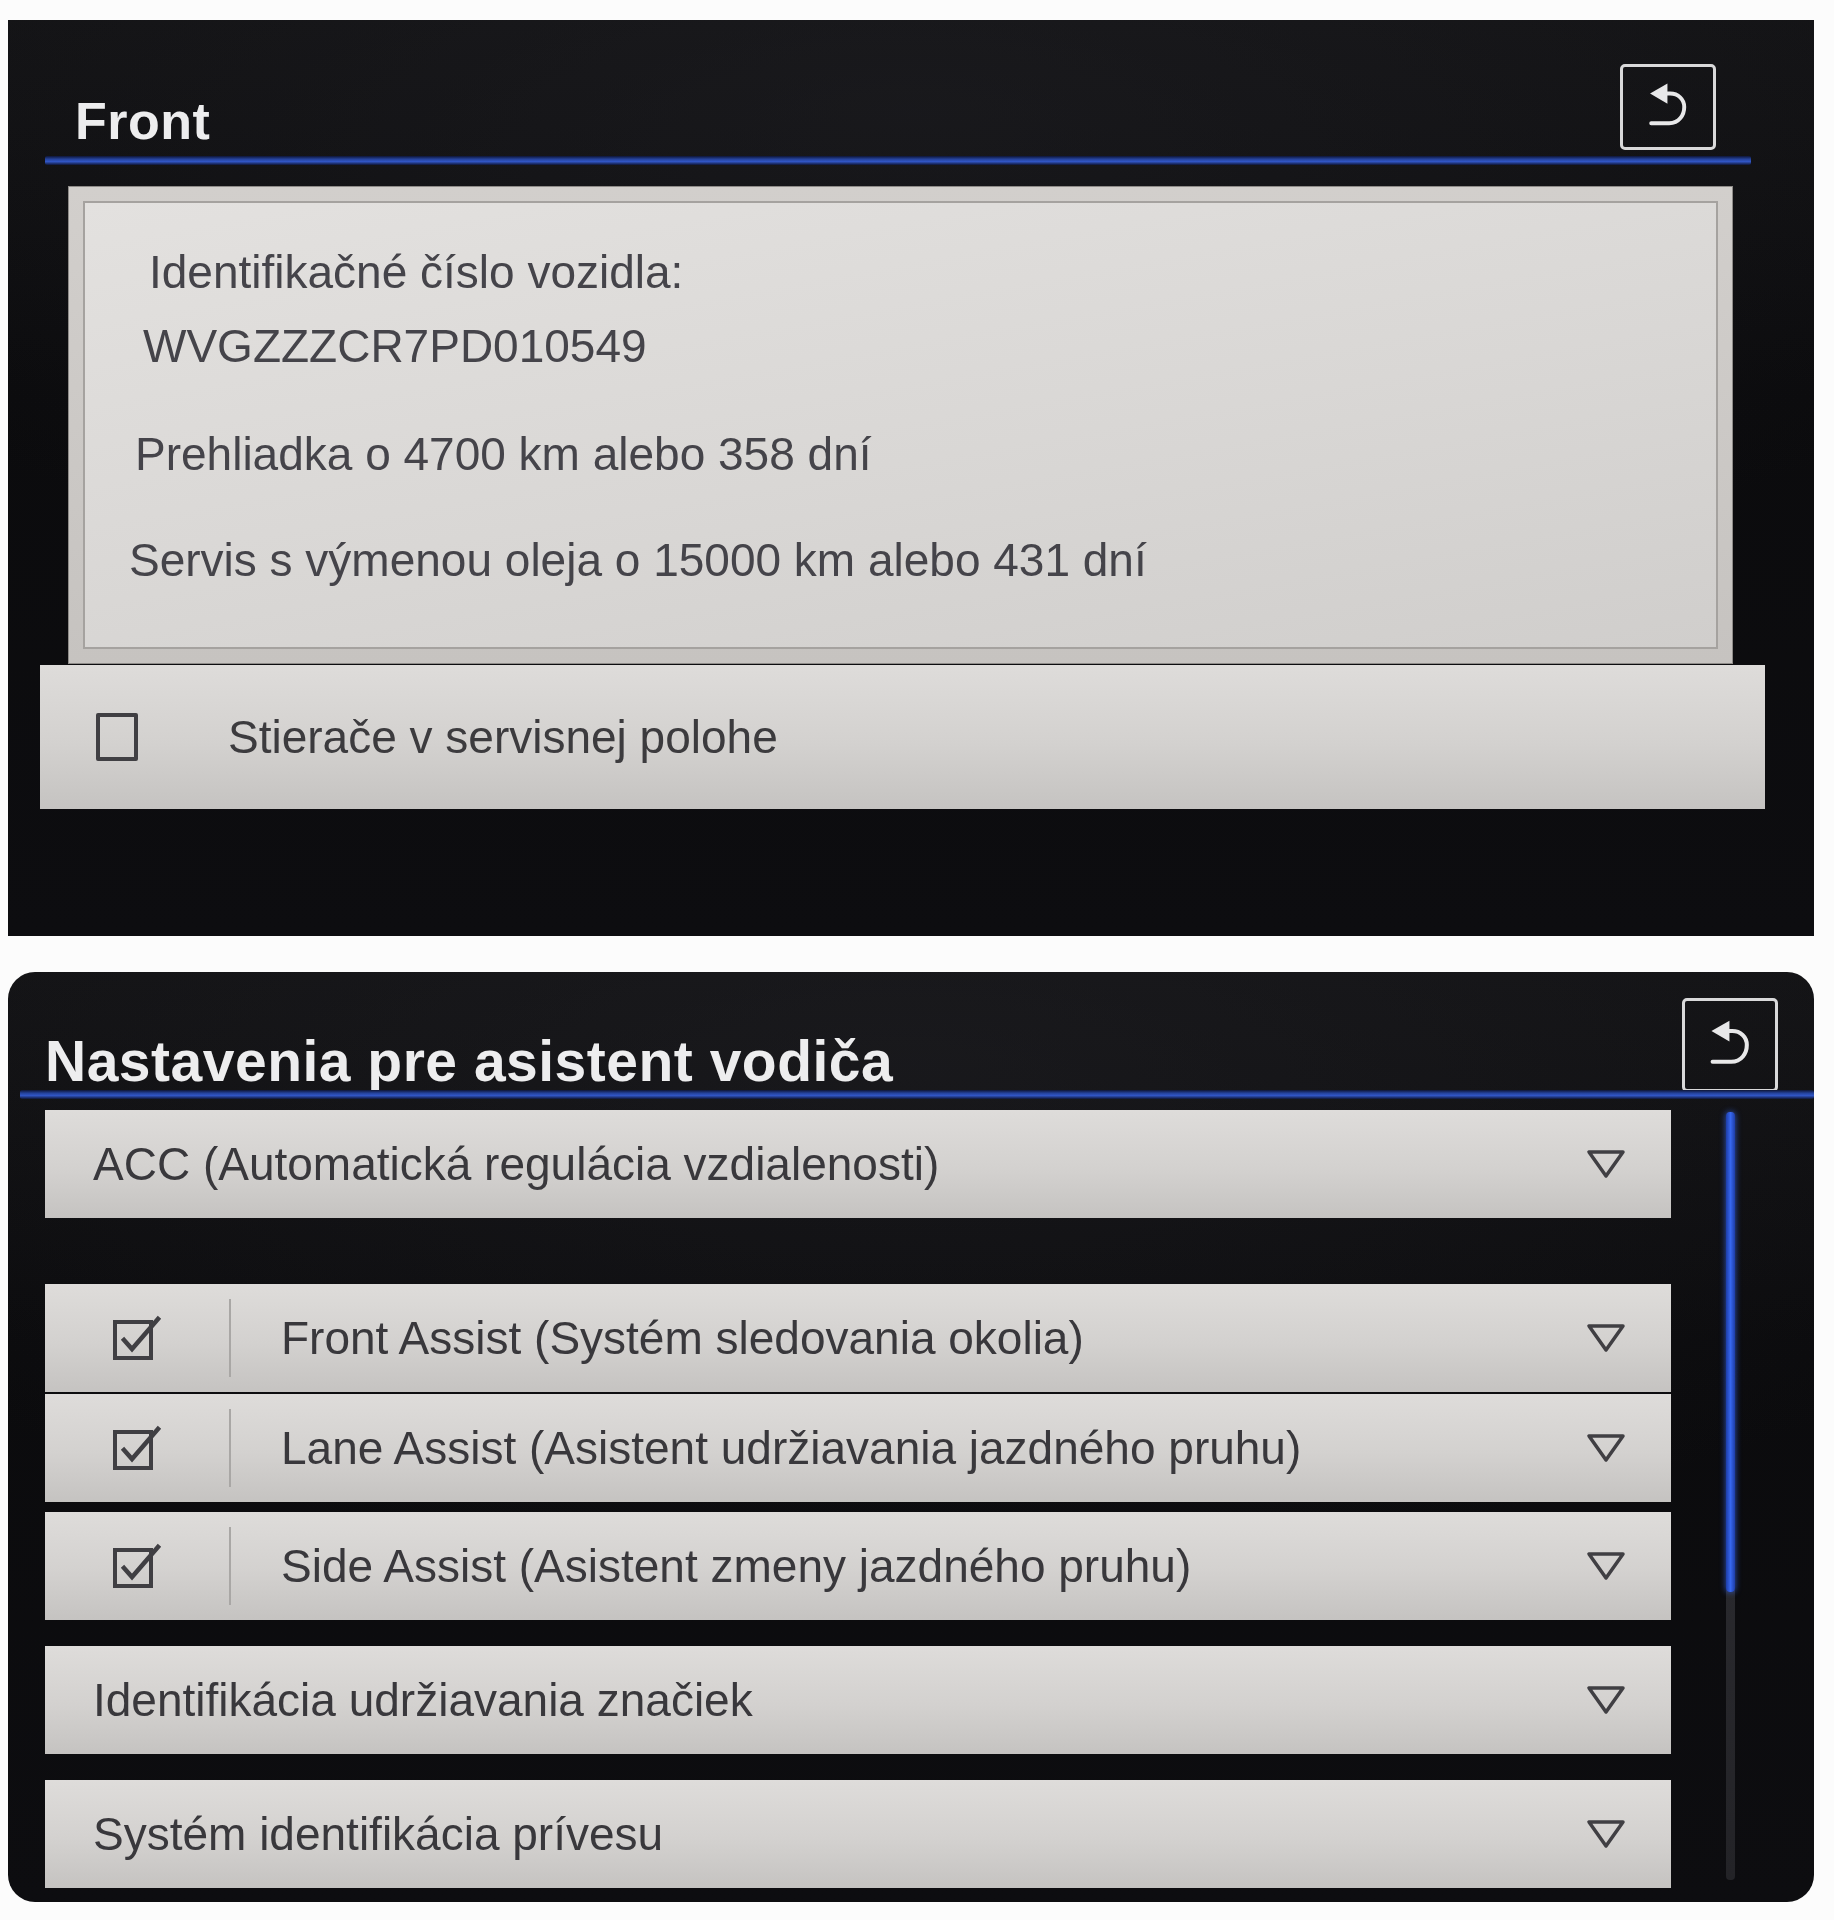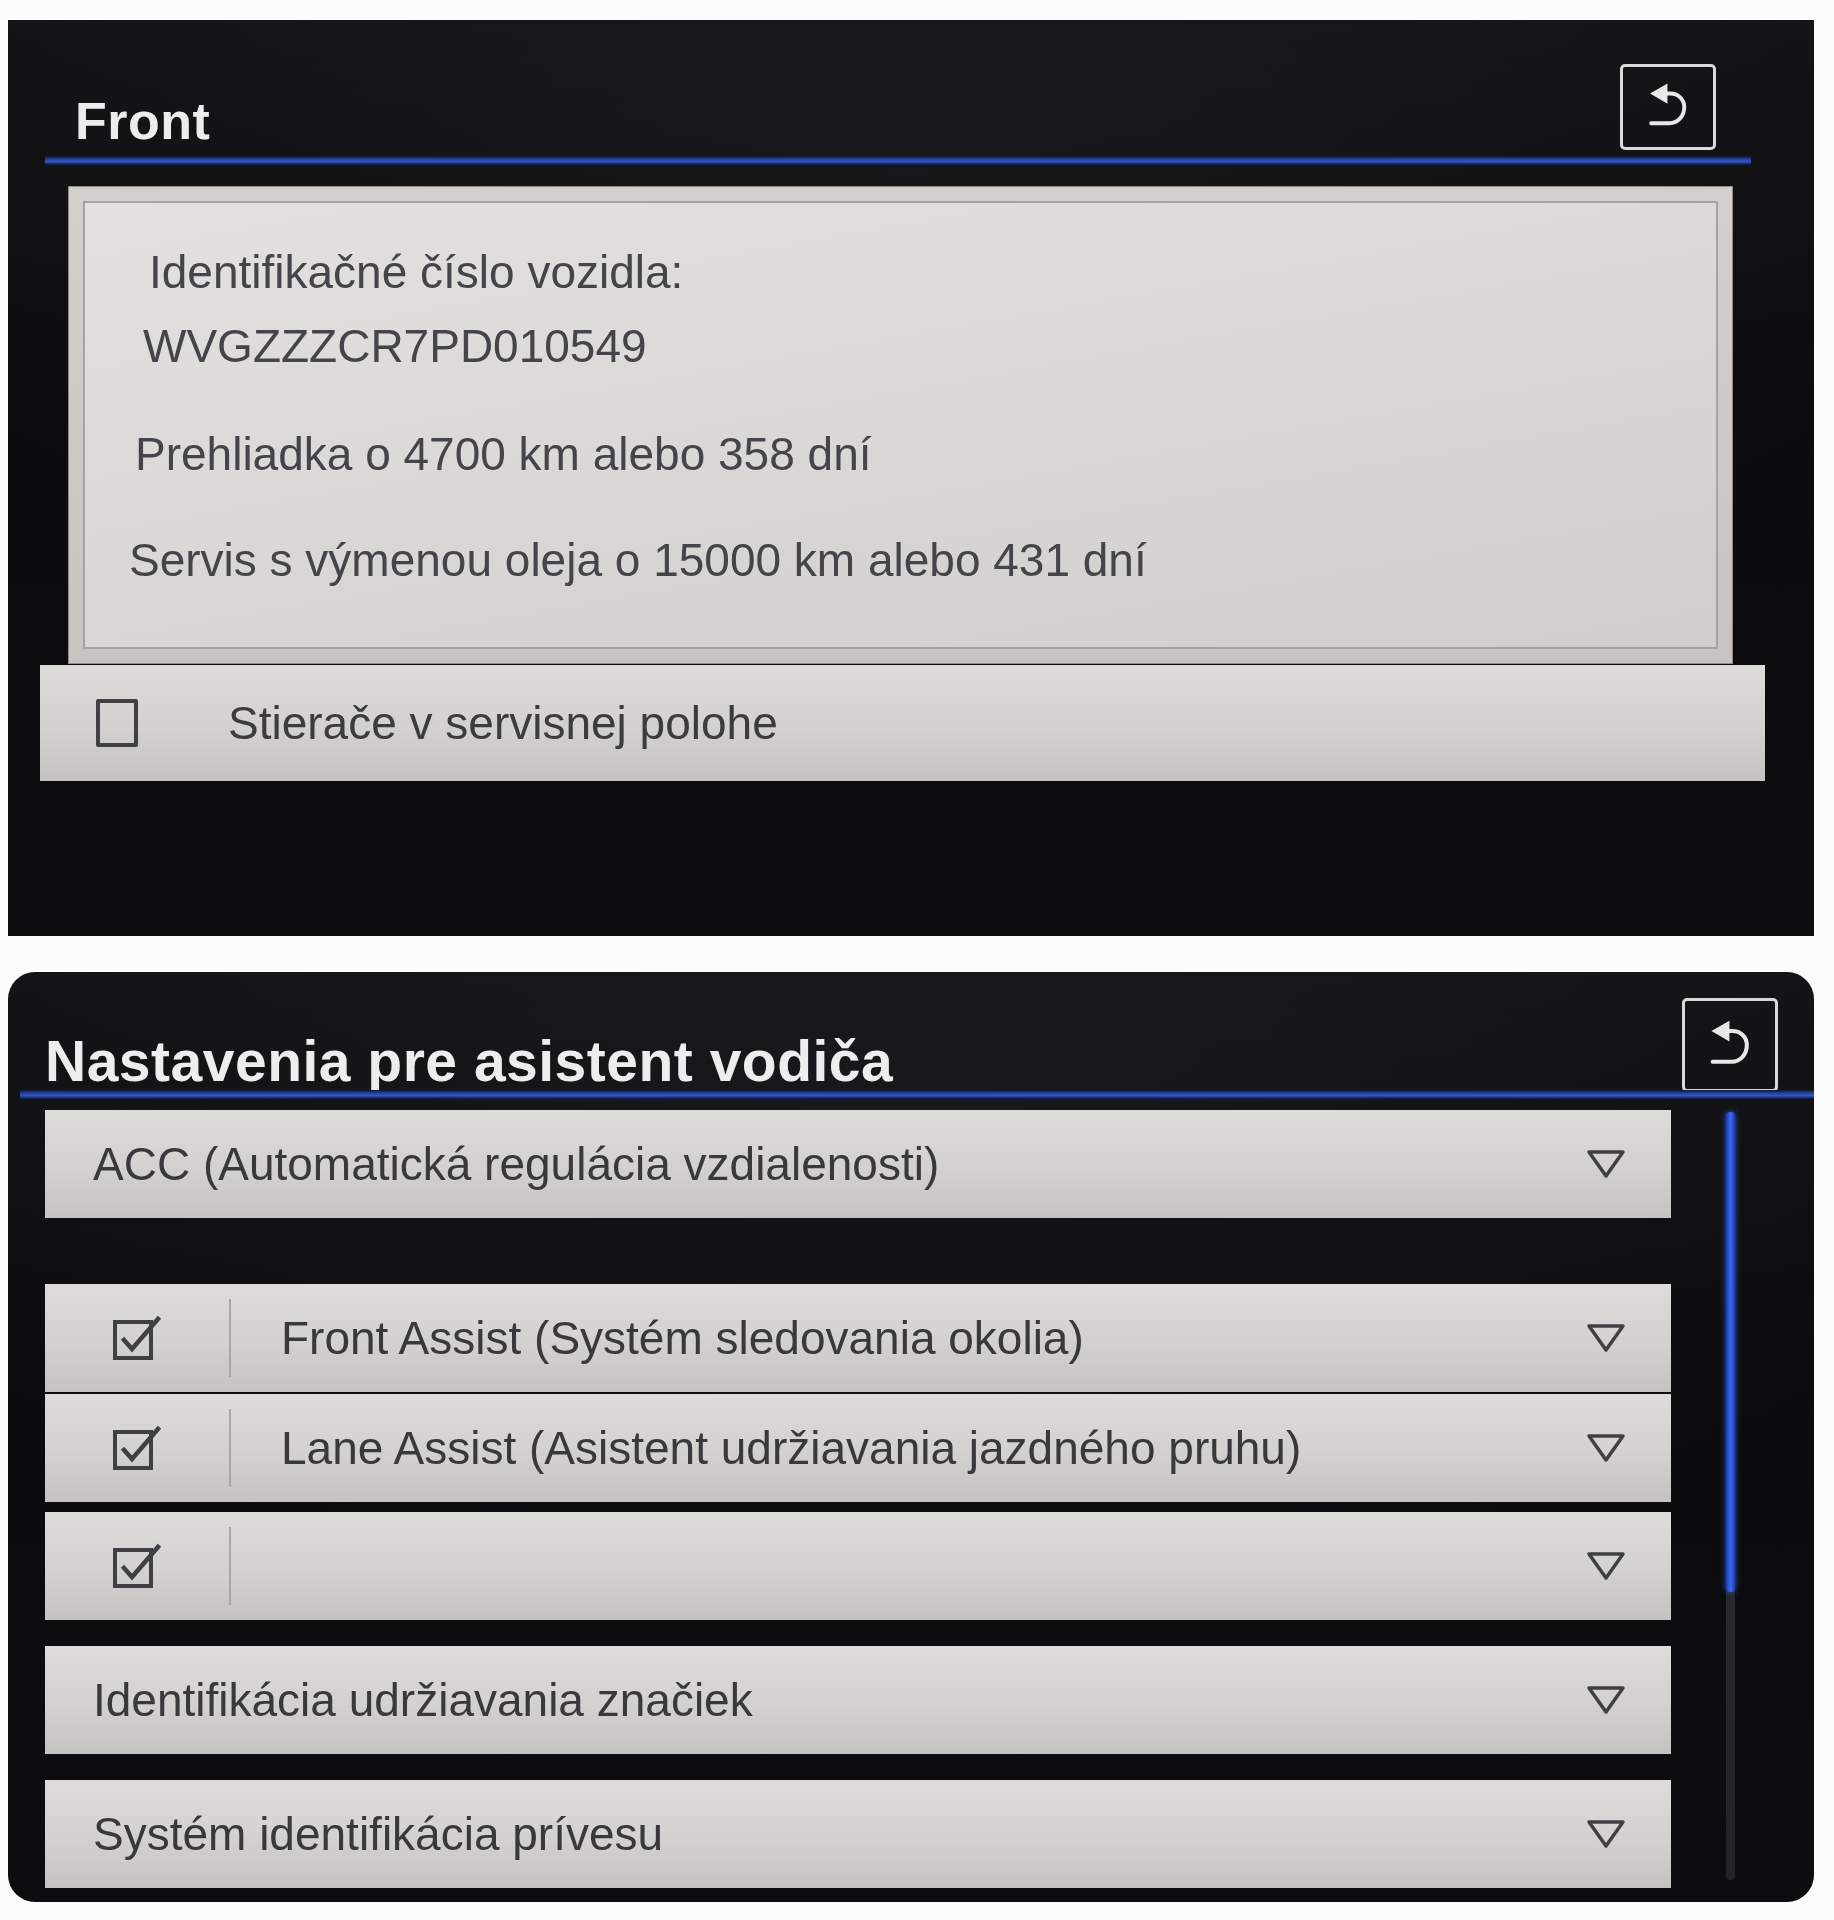--- a/index.html
+++ b/index.html
@@ -67,21 +67,21 @@
     font-size:46px;line-height:50px;
     color:#45444a;
     white-space:nowrap;
   }
   .panel-line.l1{left:64px;top:44px;}
   .panel-line.l2{left:58px;top:118px;}
   .panel-line.l3{left:50px;top:226px;}
   .panel-line.l4{left:44px;top:332px;}
 
   .wiper-row{
-    position:absolute;left:32px;top:645px;width:1725px;height:116px;
+    position:absolute;left:32px;top:645px;width:1725px;height:144px;
     display:flex;align-items:center;
     cursor:pointer;
   }
   .checkbox-empty{
     margin-left:56px;
     width:42px;height:48px;
     border:4px solid #403f43;
     border-radius:2px;
     box-sizing:border-box;
     flex:none;
@@ -229,20 +229,21 @@
     </span>
   </div>
         <div class="assist-row gray-surface" style="top: 540px;">
     <span class="row-checkbox">
       <svg width="52" height="52" viewBox="0 0 52 52">
         <rect x="4" y="10" width="36" height="36" fill="none" stroke="#403f43" stroke-width="4"></rect>
         <path d="M13 28 L21 37 L47 7" fill="none" stroke="#403f43" stroke-width="4.5" stroke-linecap="square"></path>
       </svg>
     </span>
     <span class="row-divider"></span>
+    <span class="row-label">Side Assist (Asistent zmeny jazdného pruhu)</span>
     <span class="row-expand">
       <svg width="42" height="32" viewBox="0 0 42 32">
         <path d="M4 4 L38 4 L21 28 Z" fill="none" stroke="#403f43" stroke-width="3.5" stroke-linejoin="round"></path>
       </svg>
     </span>
   </div>
         <div class="assist-row gray-surface no-checkbox" style="top: 674px;">
 
     <span class="row-label">Identifikácia udržiavania značiek</span>
     <span class="row-expand">

